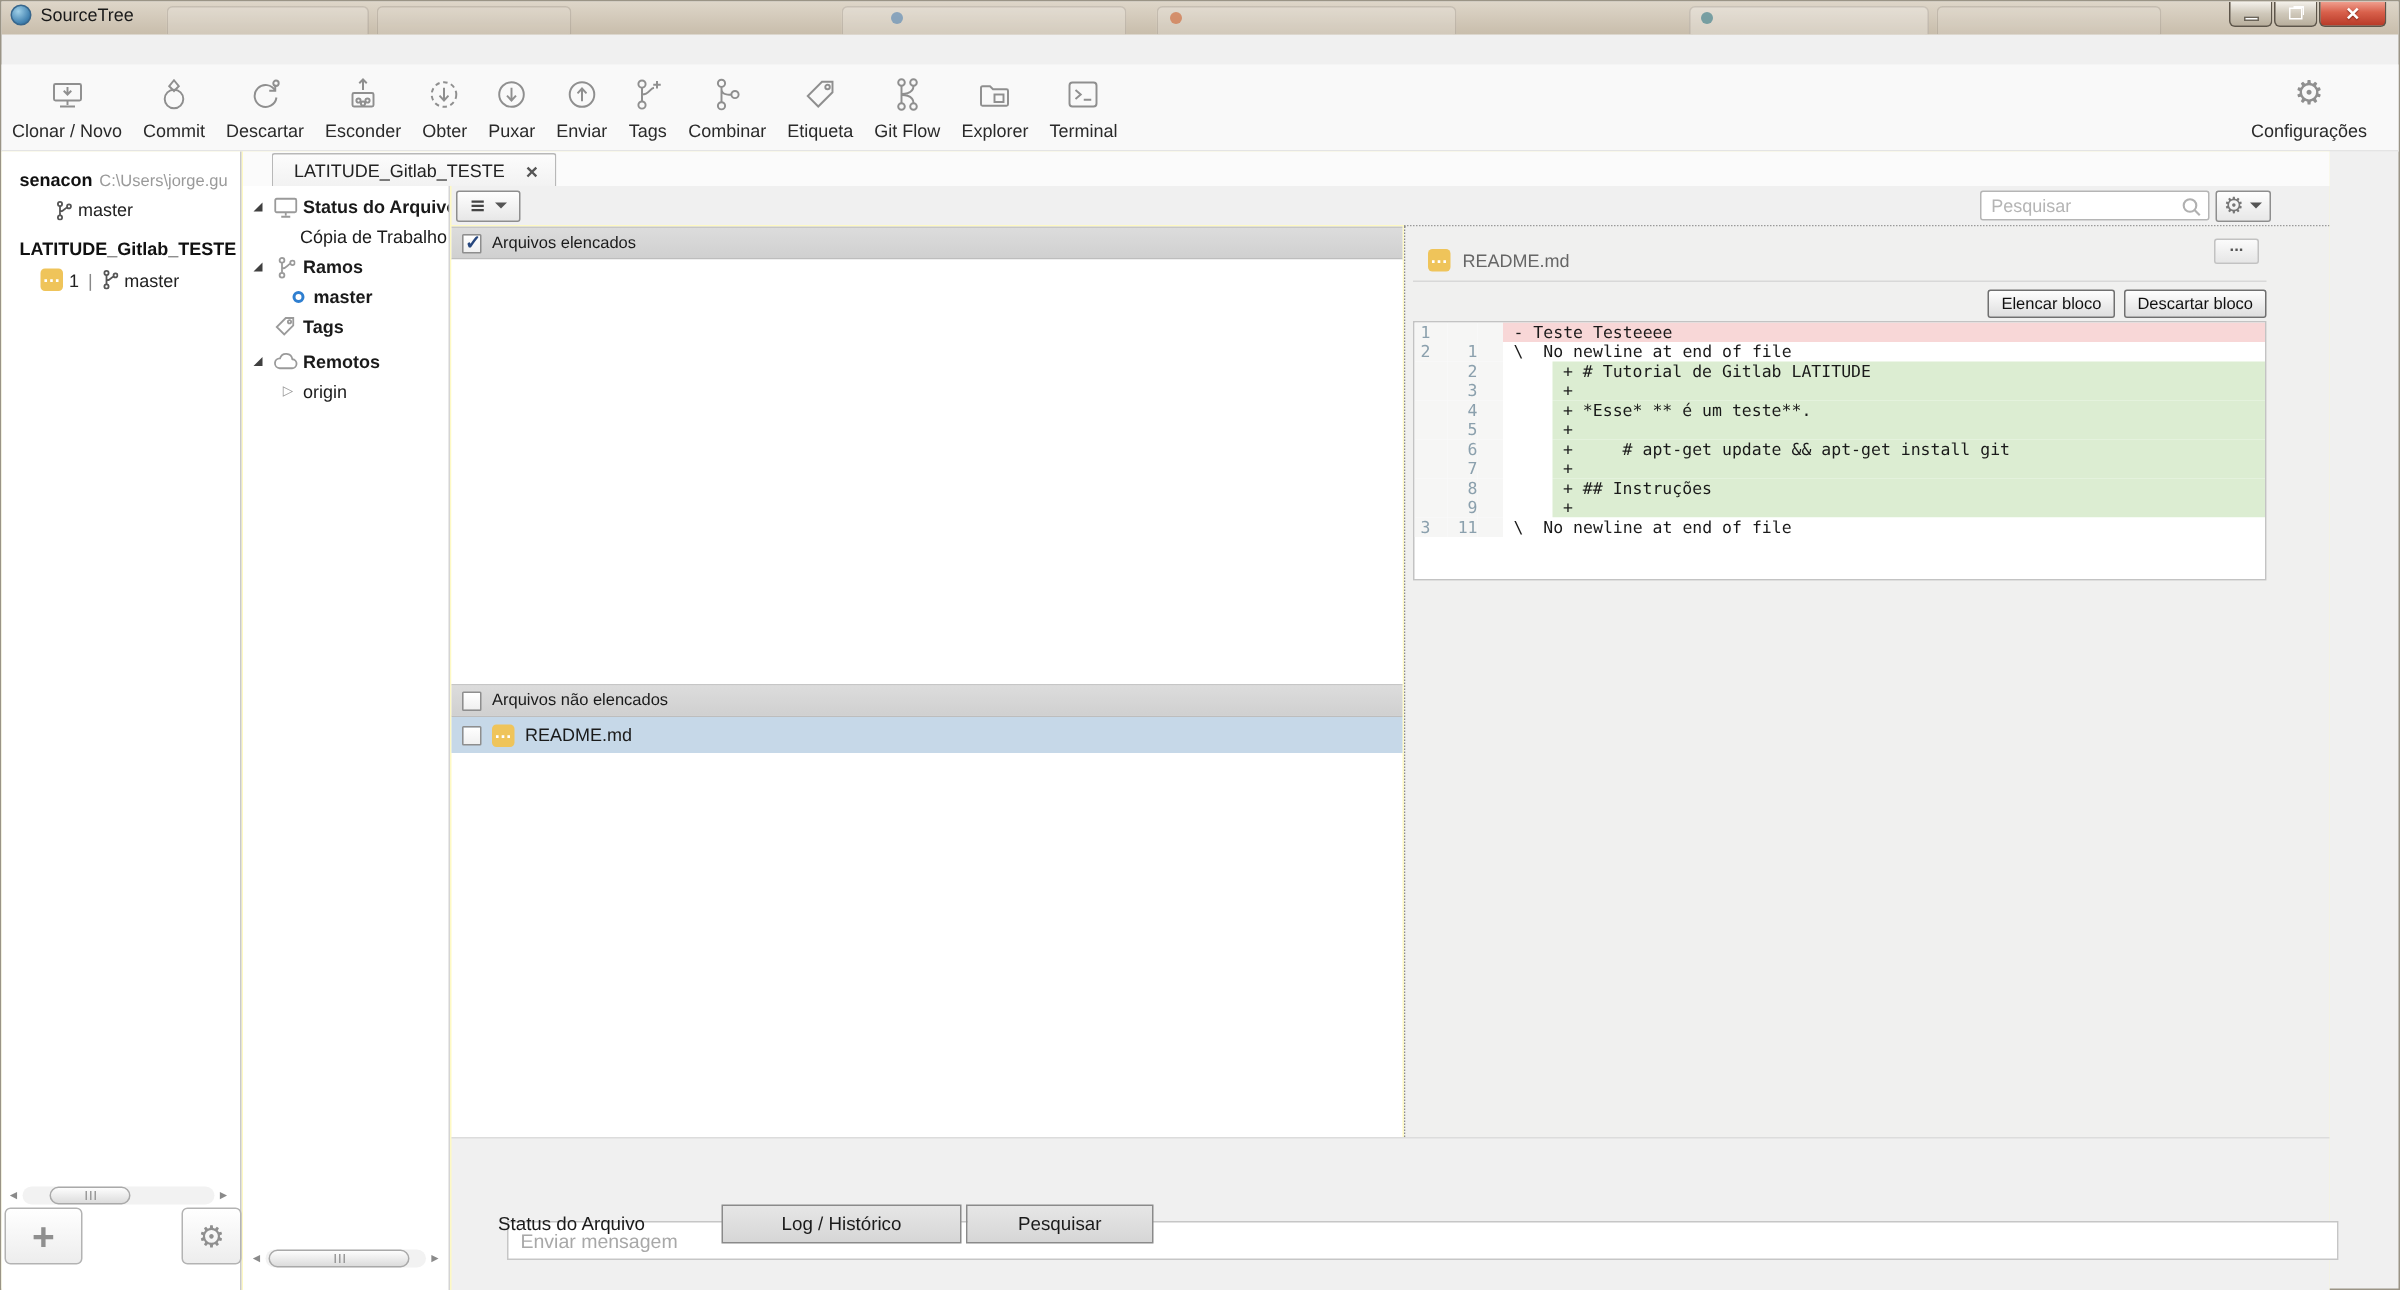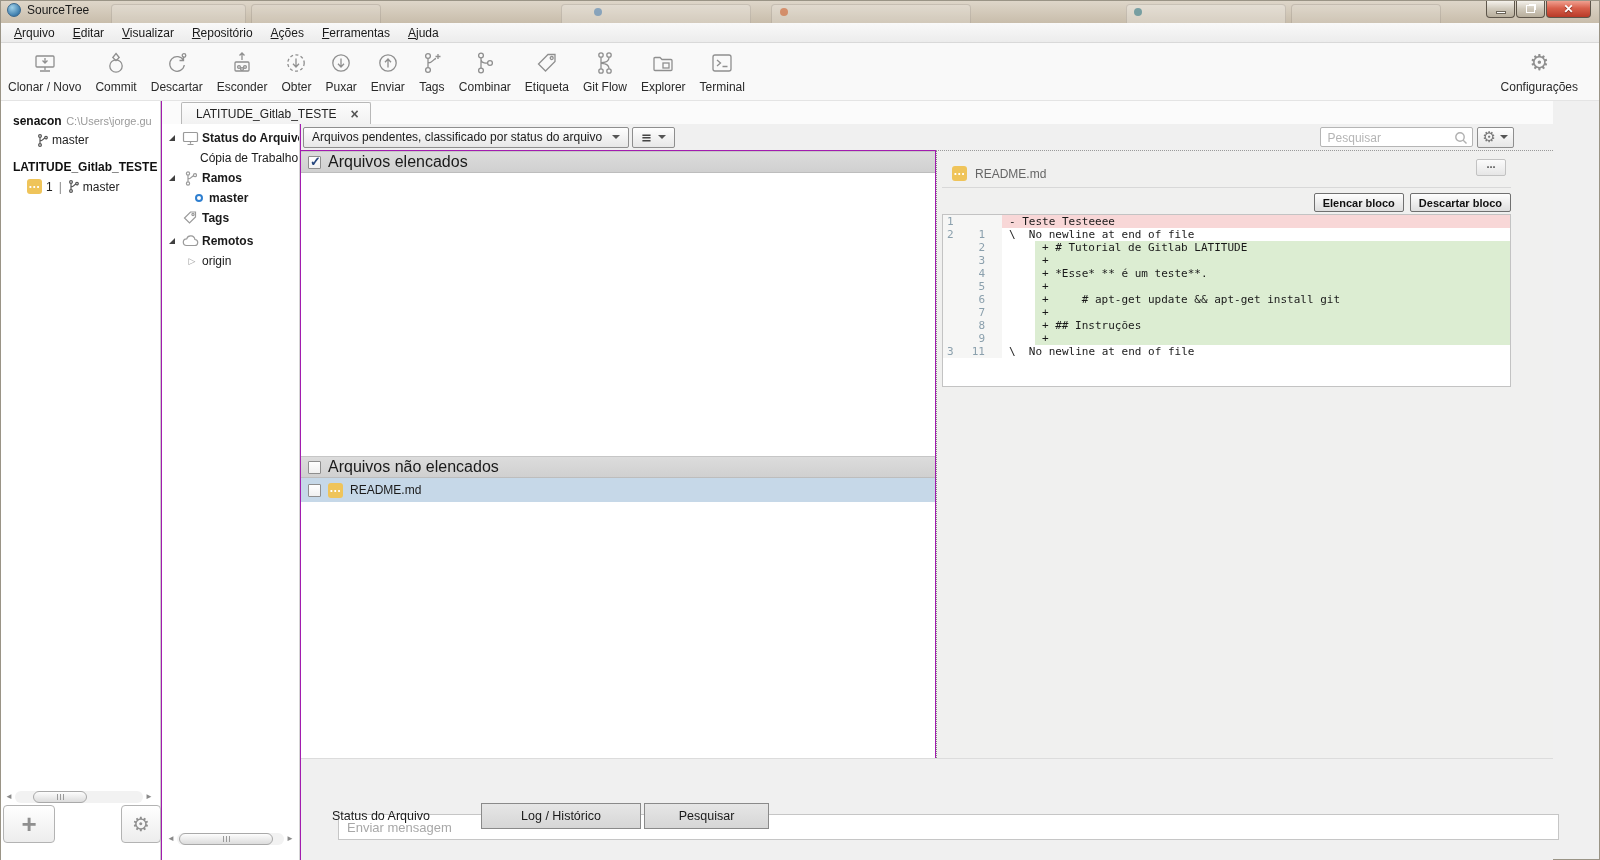--- a/index.html
+++ b/index.html
@@ -36,21 +36,21 @@
   .toolbar { position:absolute; left:0; top:42px; width:100%; height:58px; background:#f9f9f9;
     border-bottom:1px solid #e4e4e4; display:flex; align-items:flex-start; }
   .tb-item { display:flex; flex-direction:column; align-items:center; padding:4px 7px 0 7px; }
   .tb-item .ic { height:32px; display:flex; align-items:center; justify-content:center; }
   .tb-item .lb { font-size:12px; color:#2a2a2a; margin-top:1px; white-space:nowrap; }
   .tb-item svg { stroke:#8f8f8f; fill:none; stroke-width:1.3; }
   .tb-right { margin-left:auto; margin-right:14px; }
   .gear-glyph { font-size:22px; color:#8f8f8f; line-height:26px; font-family:"DejaVu Sans", sans-serif; }
 
   
-  .main { position:absolute; left:0; top:100px; width:1552px; height:760px; background:#a21caf; }
+  .main { position:absolute; left:0; top:100px; width:1552px; height:760px; background:#fef9c3; }
 
   
   .sidebar { position:absolute; left:0; top:0; width:160px; height:760px; background:#fff; border-right:1px solid #c9c9c9; }
   .repo-block { padding:10px 0 0 12px; }
   .repo-row { white-space:nowrap; overflow:hidden; margin-bottom:2px; }
   .repo-name { font-size:12px; font-weight:bold; color:#111; }
   .repo-path { font-size:11px; color:#9a9a9a; }
   .repo-branch { display:flex; align-items:center; gap:4px; font-size:12px; color:#222; padding:2px 0 10px 24px; }
   .repo-branch svg, .badge-row svg { stroke:#555; fill:none; stroke-width:1.2; }
   .badge-row { display:flex; align-items:center; gap:4px; font-size:12px; color:#222; padding:2px 0 0 14px; }
@@ -110,40 +110,40 @@
   .search-mag { position:absolute; right:4px; top:3px; }
   .search-mag svg { stroke:#b0b0b0; fill:none; stroke-width:1.4; }
   .gear-dd { height:21px; margin-left:4px; padding:0 5px; gap:4px; }
   .gear-dd .gear-glyph { font-size:15px; line-height:15px; color:#777; }
 
   
   .panes { position:absolute; left:0; top:26px; right:0; bottom:103px; }
   .filepane { position:absolute; left:0; top:1px; width:634px; bottom:0; background:#fff; }
   .sec-header { height:22px; background:linear-gradient(#dcdcdc,#d0d0d0); border-top:1px solid #c6c6c6;
     border-bottom:1px solid #bdbdbd; display:flex; align-items:center; padding-left:7px; gap:7px; }
-  .sec-header .lb { font-size:16px; color:#1a1a1a;text-align:center; }
+  .sec-header .lb { font-size:11px; color:#1a1a1a;text-align:center; }
   .cb { width:13px; height:13px; border:1px solid #8e8e8e; border-radius:1px;
     background:linear-gradient(#fff,#f0f0f0); position:relative; flex:none; }
   .cb.checked::after { content:"✓"; position:absolute; left:1px; top:-3px; font-size:13px; font-weight:bold; color:#27477e; }
   .file-gap { height:283px; background:#fff; }
   .file-row { height:24px; background:#c6d8e8; display:flex; align-items:center; padding-left:7px; gap:7px; }
   .file-row .fname { font-size:12px; color:#1a1a1a; }
 
   
   .diffpane { position:absolute; left:635px; top:0; right:0; bottom:0; background:#f0f0ef;
     border-left:1px dotted #8a8a8a; border-top:1px dotted #9a9a9a; }
   .diff-header { position:absolute; left:5px; top:9px; right:42px; height:28px; border-bottom:1px solid #d8d8d8;
     display:flex; align-items:center; gap:8px; padding-left:10px; }
   .diff-header .fname { font-size:12px; color:#666; }
   .more-btn { position:absolute; right:47px; top:8px; width:30px; height:17px; border:1px solid #c2c2c2;
     border-radius:2px; background:linear-gradient(#fbfbfb,#e6e6e6); color:#555; font-weight:bold;
     font-size:11px; line-height:9px; text-align:center; }
   .hunk-btns { position:absolute; right:42px; top:42px; display:flex; gap:6px; }
   .small-btn { height:19px; border:1px solid #707070; border-radius:2px; background:linear-gradient(#fefefe,#dedede);
-    font-size:11px; font-weight:bold; color:#111; display:flex; align-items:center; padding:0 8px; }
+    font-size:11px; font-weight:normal; color:#111; display:flex; align-items:center; padding:0 8px; }
   .diff-box { position:absolute; left:5px; right:42px; top:63px; height:173px; background:#fff; border:1px solid #c3c3c3; overflow:hidden; }
   .diff-row { display:flex; height:13px; font-family:"DejaVu Sans Mono", monospace; font-size:11px; line-height:13px; }
   .d-old { width:22px; padding-left:4px; color:#8ba0ad; background:#f6f6f5; flex:none; }
   .d-new { width:20px; text-align:right; color:#8ba0ad; background:#f6f6f5; flex:none; }
   .d-gutter { width:17px; background:#f6f6f5; flex:none; }
   .d-text { flex:1; padding-left:7px; color:#1a1a1a; white-space:pre; }
   .diff-row.removed .d-text { background:#f8d7d7; }
   .diff-row.added .d-text { background:#dcedd2;margin-left:33px; }
   .diff-row.context .d-text { background:#fff; }
 
@@ -188,29 +188,20 @@
         </div>
       <div class="win-btn">
           <span class="glyph-restore"></span>
         </div>
       <div class="win-btn close">
           <span class="glyph-close">✕</span>
         </div>
     </div>
   </div>
 
-  <div class="menubar">
-    <span class="menu-item">Arquivo</span>
-    <span class="menu-item">Editar</span>
-    <span class="menu-item">Visualizar</span>
-    <span class="menu-item">Repositório</span>
-    <span class="menu-item">Ações</span>
-    <span class="menu-item">Ferramentas</span>
-    <span class="menu-item">Ajuda</span>
-  </div>
 
   <div class="toolbar">
     <div class="tb-item">
       <span class="ic">
         <svg width="26" height="26" viewBox="0 0 26 26">
             <rect x="4" y="6" width="18" height="11" rx="1"></rect>
             <path d="M13 17v3 M8 21h10 M13 8v5 M10.5 10.5 L13 13 L15.5 10.5"></path>
           </svg>
       </span>
         <span class="lb">Clonar / Novo</span>
@@ -478,24 +469,20 @@
                 <i></i>
                 <i></i>
               </span>
             </span>
           <span class="hs-arrow">►</span>
         </div>
       </div>
 
       <div class="workspace">
         <div class="topbar">
-          <div class="dd">
-            <span>Arquivos pendentes, classificado por status do arquivo</span>
-            <span class="caret"></span>
-          </div>
           <div class="dd dd-burger">
             <span class="burger">≡</span>
             <span class="caret"></span>
           </div>
           <div class="search-wrap">
             <div class="search-box">
               <input type="text" placeholder="Pesquisar" style="">
               <span class="search-mag">
                 <svg width="14" height="14" viewBox="0 0 14 14">
                     <circle cx="6" cy="6" r="4.2"></circle>

